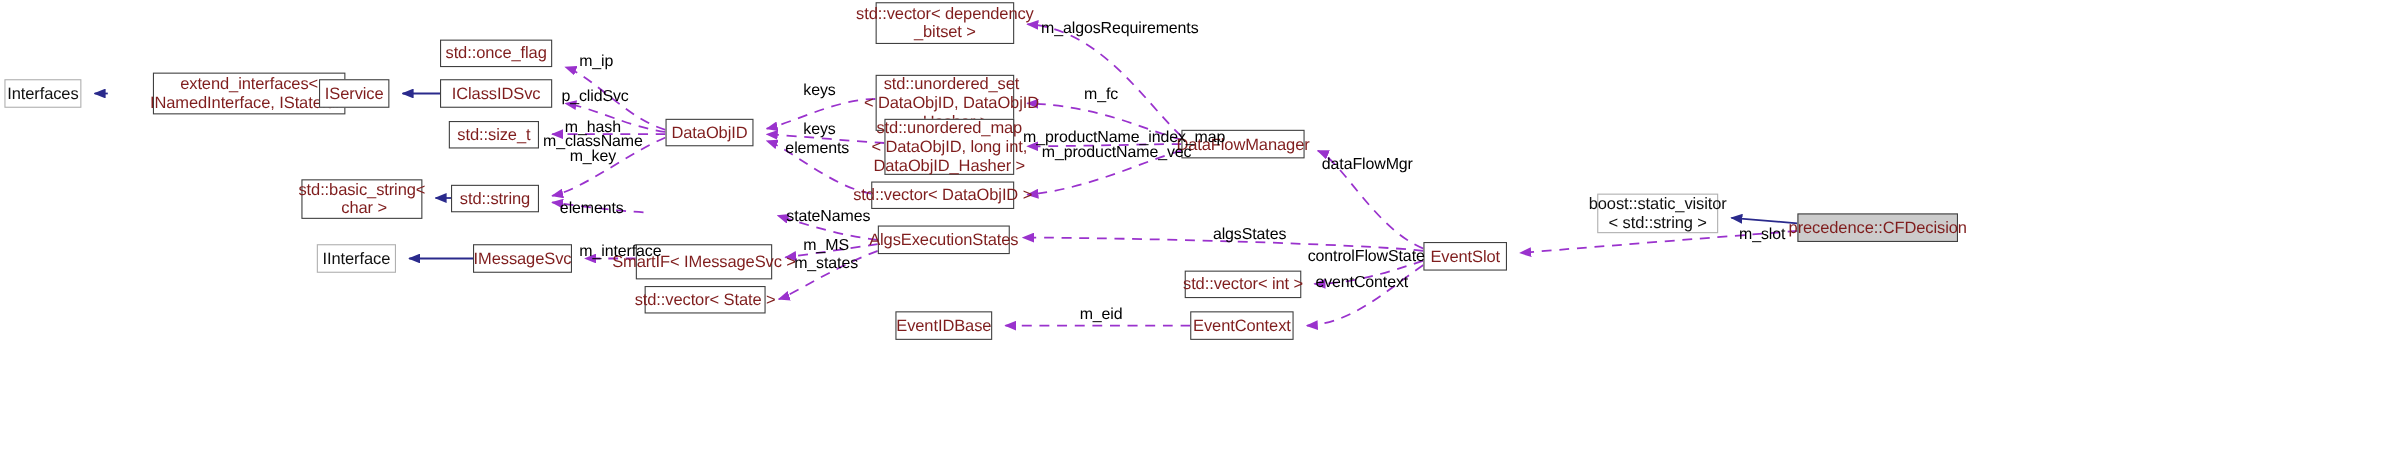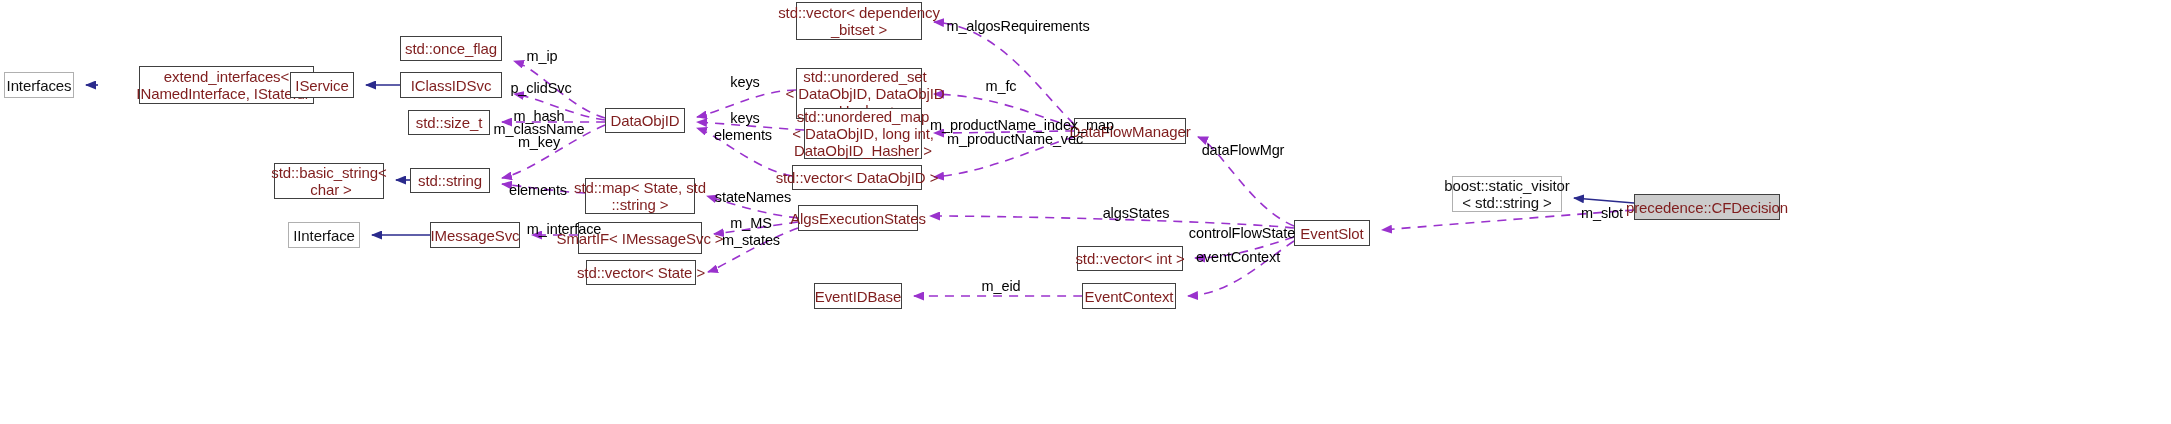--- a/index.html
+++ b/index.html
@@ -96,22 +96,20 @@
   <div class="node" style="left:290px;top:72px;width:64px;height:26px;"><span class="lbl">IService</span></div>
   <div class="node" style="left:400px;top:36px;width:102px;height:25px;"><span class="lbl">std::once_flag</span></div>
   <div class="node" style="left:400px;top:72px;width:102px;height:26px;"><span class="lbl">IClassIDSvc</span></div>
   <div class="node" style="left:408px;top:110px;width:82px;height:25px;text-align:center;"><span class="lbl">std::size_t</span></div>
   <div class="node" style="left:274px;top:163px;width:110px;height:36px;"><span class="lbl">std::basic_string&lt;
  char &gt;</span></div>
   <div class="node" style="left:410px;top:168px;width:80px;height:25px;"><span class="lbl">std::string</span></div>
   <div class="node" style="left:605px;top:108px;width:80px;height:25px;"><span class="lbl">DataObjID</span></div>
   <div class="node dim" style="left:288px;top:222px;width:72px;height:26px;"><span class="lbl">IInterface</span></div>
   <div class="node" style="left:430px;top:222px;width:90px;height:26px;"><span class="lbl">IMessageSvc</span></div>
-  <div class="node" style="left:585px;top:178px;width:110px;height:36px;"><span class="lbl">std::map&lt; State, std
-::string &gt;</span></div>
   <div class="node" style="left:578px;top:222px;width:124px;height:32px;"><span class="lbl">SmartIF&lt; IMessageSvc &gt;</span></div>
   <div class="node" style="left:586px;top:260px;width:110px;height:25px;"><span class="lbl">std::vector&lt; State &gt;</span></div>
   <div class="node" style="left:796px;top:2px;width:126px;height:38px;"><span class="lbl">std::vector&lt; dependency
 _bitset &gt;</span></div>
   <div class="node" style="left:796px;top:68px;width:126px;height:51px;padding-left:12px;"><span class="lbl">std::unordered_set
 &lt; DataObjID, DataObjID
 _Hasher &gt;</span></div>
   <div class="node" style="left:804px;top:108px;width:118px;height:51px;"><span class="lbl">std::unordered_map
 &lt; DataObjID, long int,
 DataObjID_Hasher &gt;</span></div>

